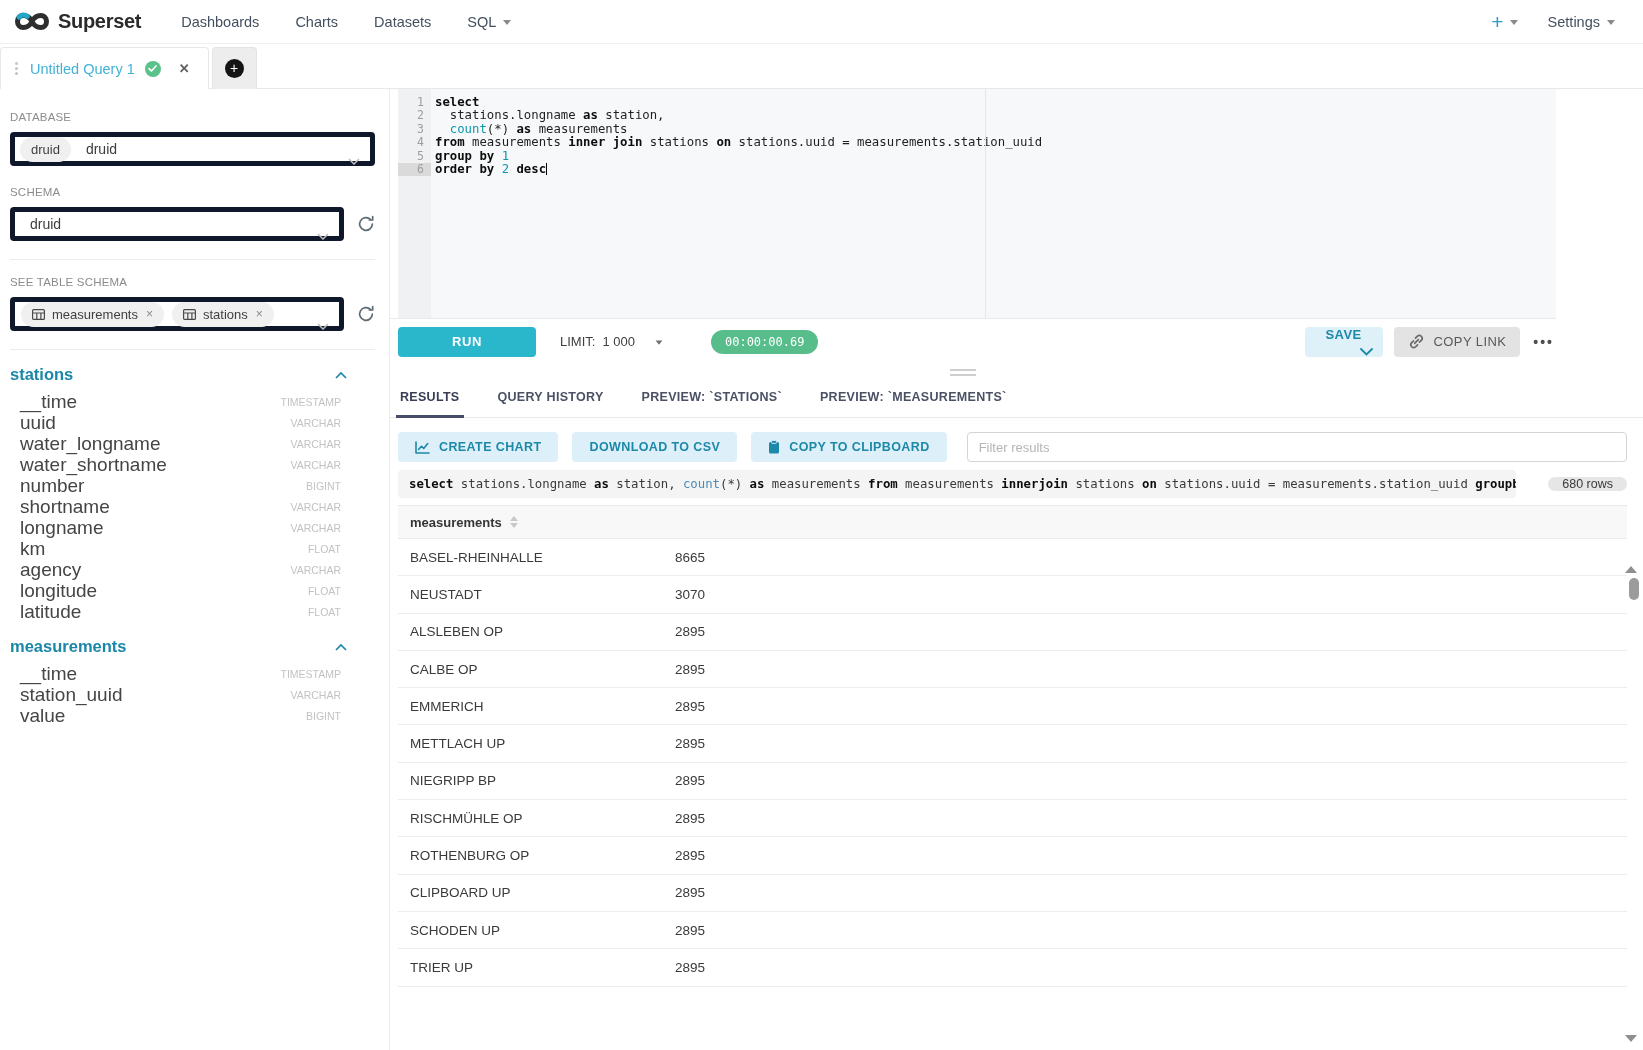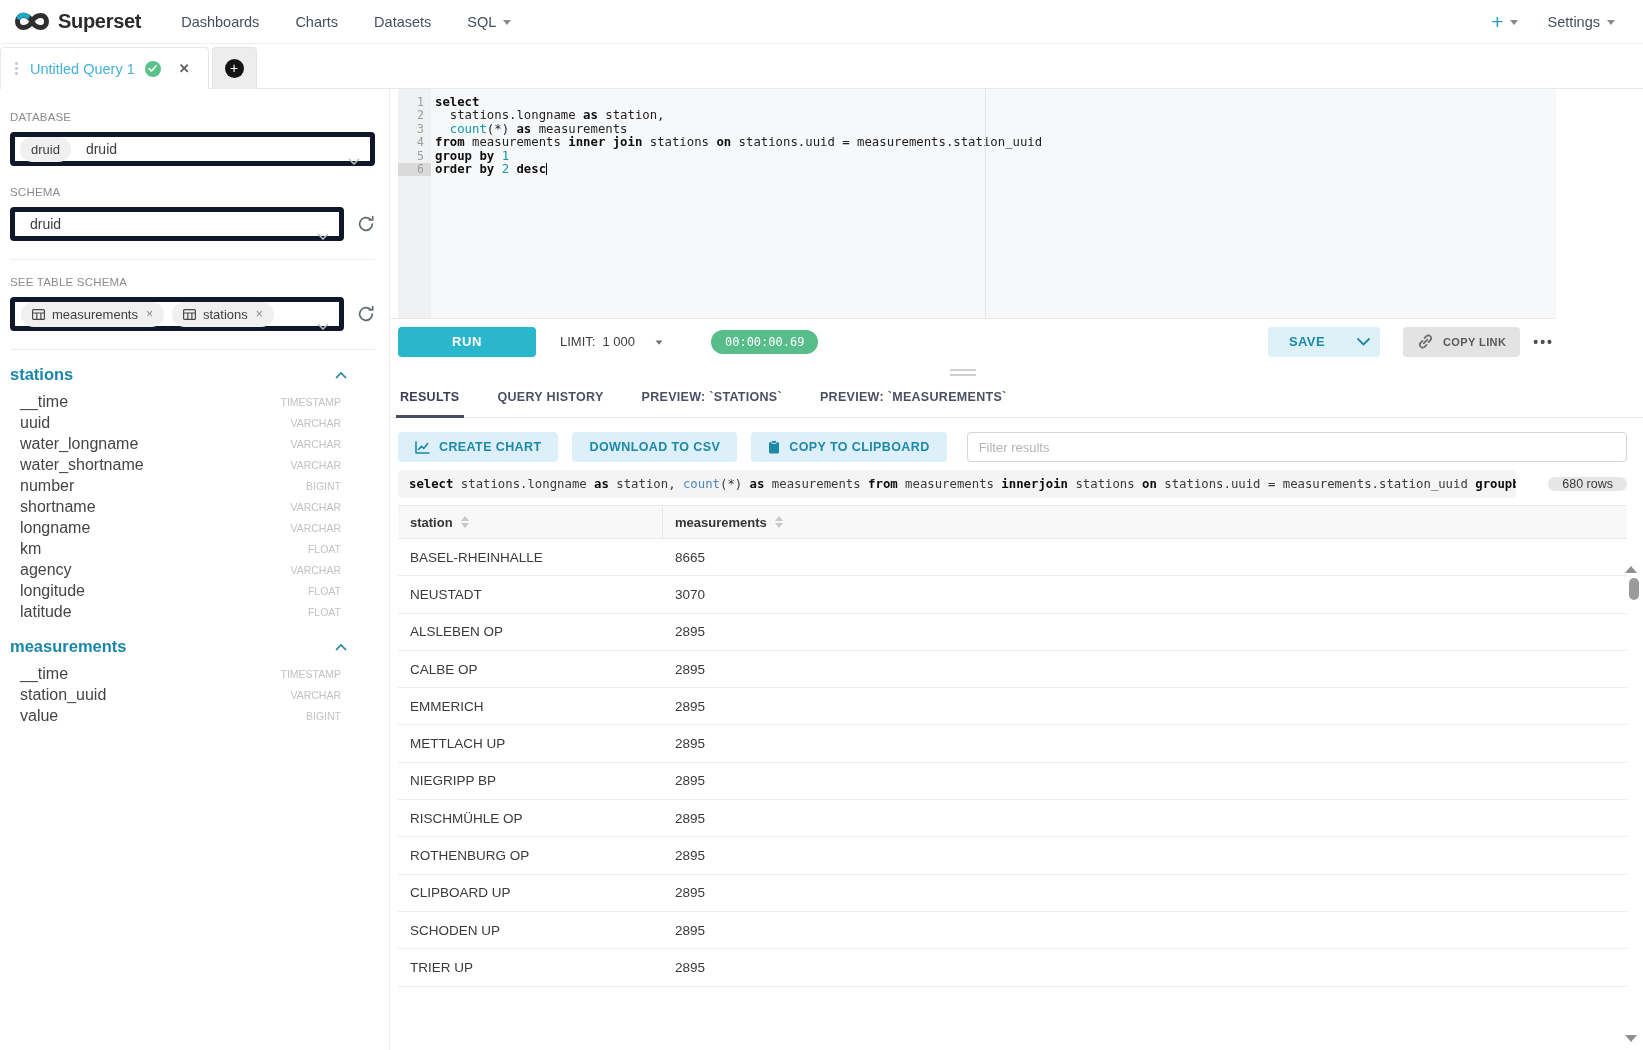--- a/index.html
+++ b/index.html
@@ -45,21 +45,21 @@
           display:flex; align-items:center; gap:7px; margin-right:8px; white-space:nowrap; }
   .pill-x { color:#8a8a8a; font-size:12px; margin-left:1px; cursor:pointer; }
   .select-text { font-size:14px; color:#3c3c3c; margin-left:7px; }
   .select-text.solo { margin-left:10px; }
   .select-row { display:flex; align-items:center; gap:13px; }
   .refresh-btn { display:flex; cursor:pointer; }
   .hr { border-top:1px solid #ededed; margin-top:18px; }
   .tbl-section-header { display:flex; align-items:center; justify-content:space-between; margin:15px 28px 7px 0; }
   .tbl-name { color:#1b87a8; font-size:16.5px; font-weight:bold; cursor:pointer; }
   .col-row { display:flex; justify-content:space-between; align-items:center; height:21px; padding:0 34px 0 10px; }
-  .col-name { font-size:16px; color:#454545; }
+  .col-name { font-size:19px; color:#454545; }
   .col-type { font-size:10.5px; color:#c2c2c2; }
 
   
   .editor { position:absolute; left:398px; top:89px; width:1158px; height:229px; background:#f7f8f9;
             font-family:"DejaVu Sans Mono",monospace; overflow:hidden; }
   .gutter { position:absolute; left:0; top:0; bottom:0; width:33px; background:#f0f1f2; padding-top:7px; }
   .gutter-num { height:13.4px; line-height:13.4px; font-size:11.5px; color:#9e9e9e; text-align:right; padding-right:7px; }
   .gutter-num.active { background:#dadada; }
   .code-lines { position:absolute; left:33px; top:7px; right:0; }
   .code-line { height:13.4px; line-height:13.4px; font-size:12.3px; color:#1f1f1f; white-space:pre; padding-left:4px; }
@@ -73,26 +73,26 @@
   .toolbar { position:absolute; left:390px; top:318px; width:1166px; height:46px; background:#fff;
              border-top:1px solid #e9e9e9; display:flex; align-items:center; padding-left:8px; }
   .run-btn { width:138px; height:30px; background:#2ab6cb; border-radius:4px; color:#fff; font-weight:bold;
              font-size:13px; letter-spacing:0.6px; display:flex; align-items:center; justify-content:center; cursor:pointer; }
   .limit { margin-left:24px; font-size:13px; color:#3f3f3f; display:flex; align-items:center; gap:7px; cursor:pointer; }
   .limit .caret-down { border-top-color:#6f6f6f; transform:scale(0.85); }
   .limit-gap { width:6px; }
   .timer { margin-left:48px; background:#57bd8a; color:#fff; font-family:"DejaVu Sans Mono",monospace;
            font-size:12px; padding:5px 14px; border-radius:14px; }
   .tb-spacer { flex:1; }
-  .save-split { display:flex; height:30px; background:#def0f8; border-radius:4px; overflow:hidden; align-items:center; cursor:pointer; }
+  .save-split { display:flex; height:30px; background:#def0f8; border-radius:4px; overflow:hidden; align-items:flex-end; cursor:pointer;flex-direction:column; }
   .save-main { padding:0 21px; display:flex; align-items:center; color:#1d89a9; font-weight:bold; font-size:13px; letter-spacing:0.4px; }
   .save-divider { width:1px; background:#b9d9e6; margin:3px 0; }
   .save-caret { width:33px; display:flex; align-items:center; justify-content:center; }
-  .copy-link { margin-left:23px; height:30px; background:#e3e3e3; border-radius:4px; padding:0 14px;
-               display:flex; align-items:center; gap:9px; color:#595959; font-weight:bold; font-size:11px; letter-spacing:0.4px; cursor:pointer; }
+  .copy-link { margin-left:11px; height:30px; background:#e3e3e3; border-radius:4px; padding:0 14px;
+               display:flex; align-items:center; gap:9px; color:#595959; font-weight:normal; font-size:13px; letter-spacing:0.4px; cursor:pointer; }
   .ellipsis { margin-left:13px; margin-right:2px; color:#4f4f4f; font-weight:bold; font-size:14px; letter-spacing:2px; cursor:pointer; }
 
   
   .south { position:absolute; left:390px; top:364px; right:0; bottom:0; background:#fff; }
   .drag-handle { position:absolute; left:560px; top:5px; width:26px; cursor:row-resize; }
   .drag-handle i { display:block; height:2px; background:#cfcfcf; margin-bottom:3px; }
   .rtabs { display:flex; align-items:flex-end; padding-left:8px; height:38px; margin-top:16px; border-bottom:1px solid #e9e9e9; }
   .rtab { font-size:12.5px; font-weight:bold; color:#4a5164; letter-spacing:0.3px; margin-right:34px;
           padding:0 2px 13px; position:relative; cursor:pointer; white-space:nowrap; }
   .rtab.active { color:#373d55; }
@@ -436,27 +436,20 @@
     <input class="filter-input" type="text" placeholder="Filter results" style="">
   </div>
 
   <div class="query-row">
     <div class="query-bar" id="query-bar"><span class="tok-kw">select</span> stations.longname <span class="tok-kw">as</span> station, <span class="tok-fn">count</span>(*) <span class="tok-kw">as</span> measurements <span class="tok-kw">from</span> measurements <span class="tok-kw">inner</span> <span class="tok-kw">join</span> stations <span class="tok-kw">on</span> stations.uuid = measurements.station_uuid <span class="tok-kw">group</span> <span class="tok-kw">by</span>…</div>
     <div class="rows-badge">680 rows</div>
   </div>
 
   <div class="grid">
     <div class="grid-header">
-      <div class="gh-cell c1">
-        <span>station</span>
-        <span class="sort">
-            <i class="tri-up"></i>
-            <i class="tri-down"></i>
-          </span>
-      </div>
       <div class="gh-cell">
         <span>measurements</span>
         <span class="sort">
             <i class="tri-up"></i>
             <i class="tri-down"></i>
           </span>
       </div>
     </div>
     <div id="grid-rows">
         <div class="grid-row">

